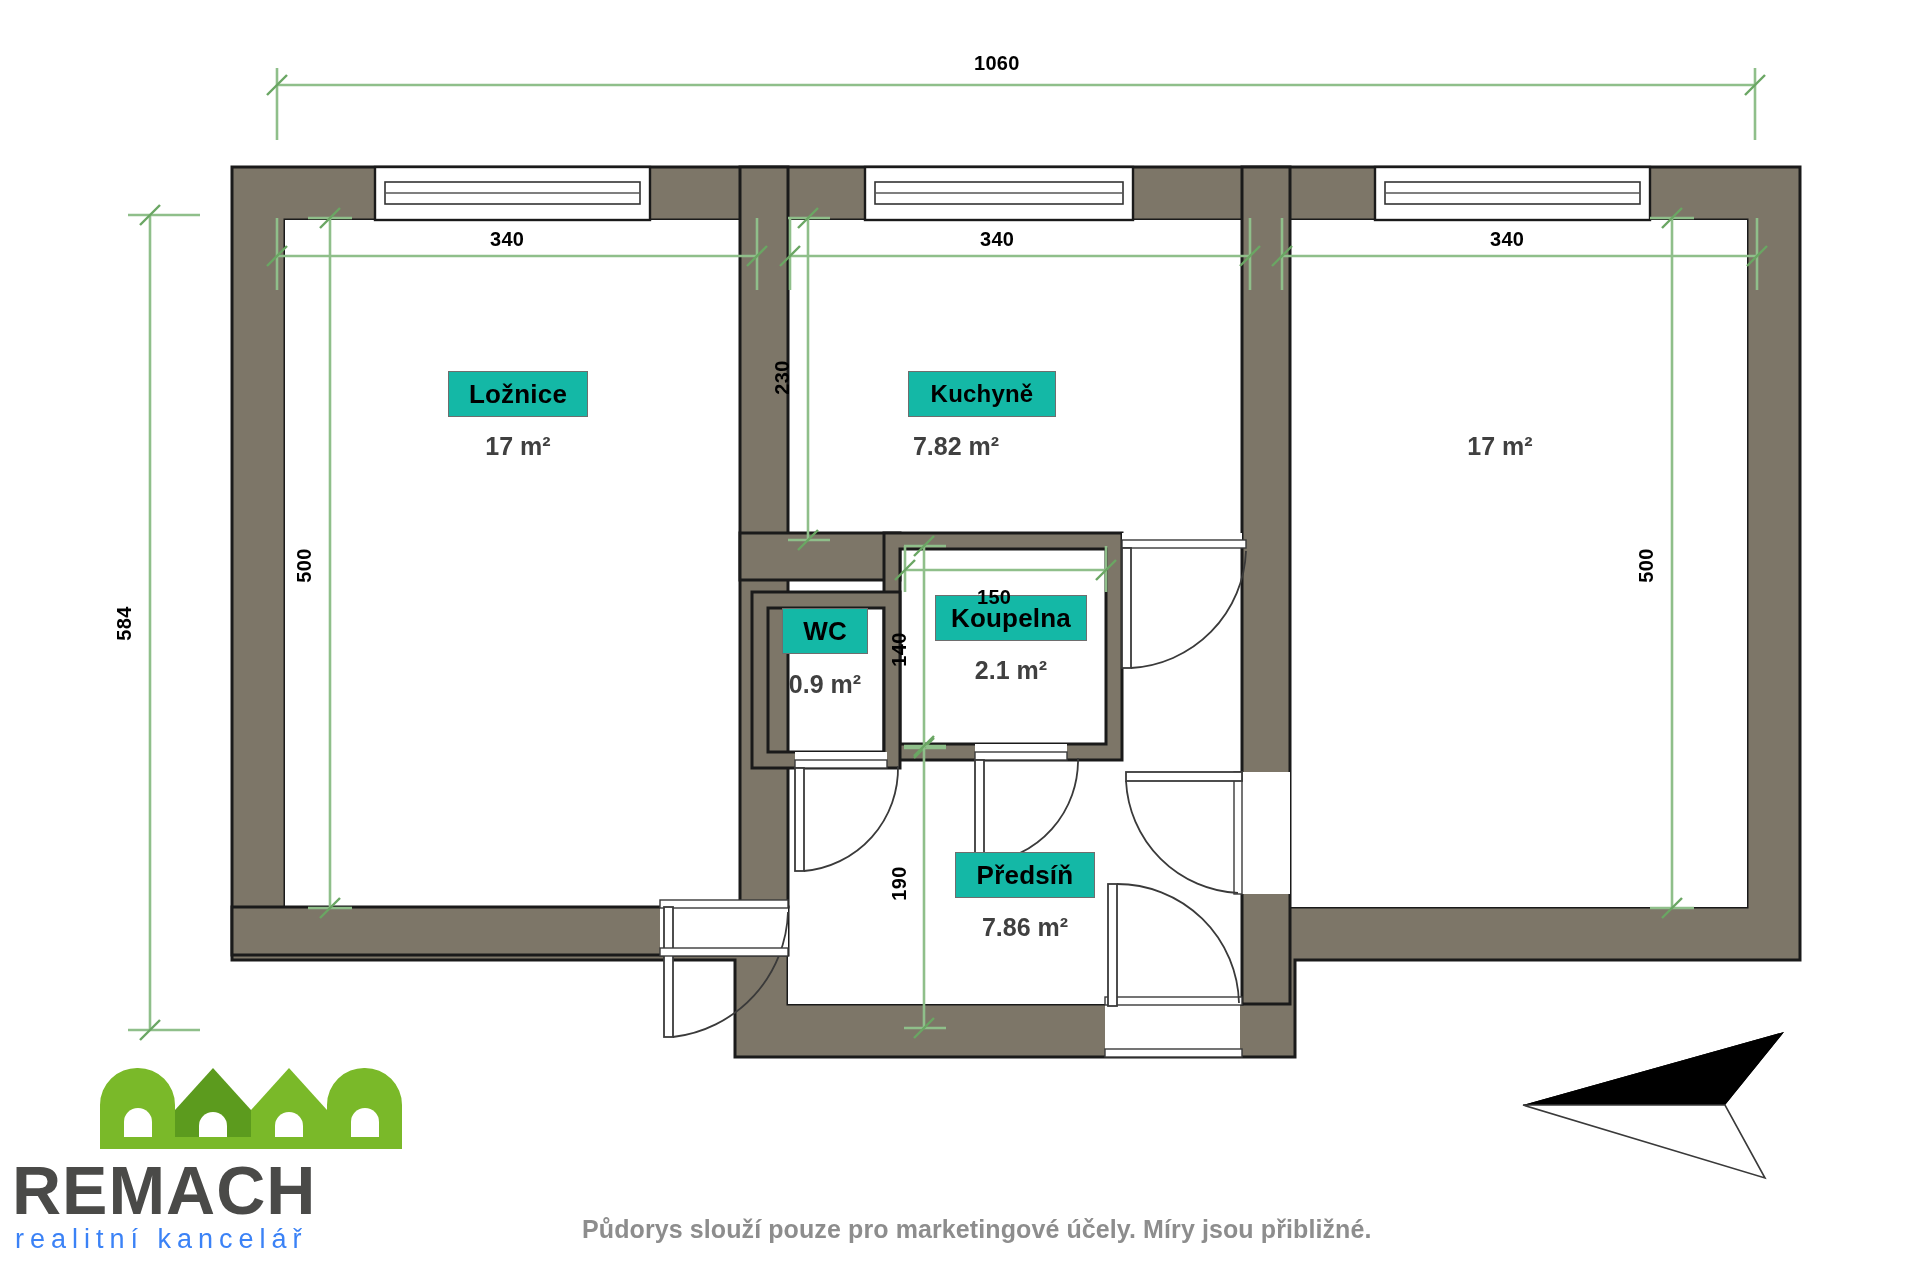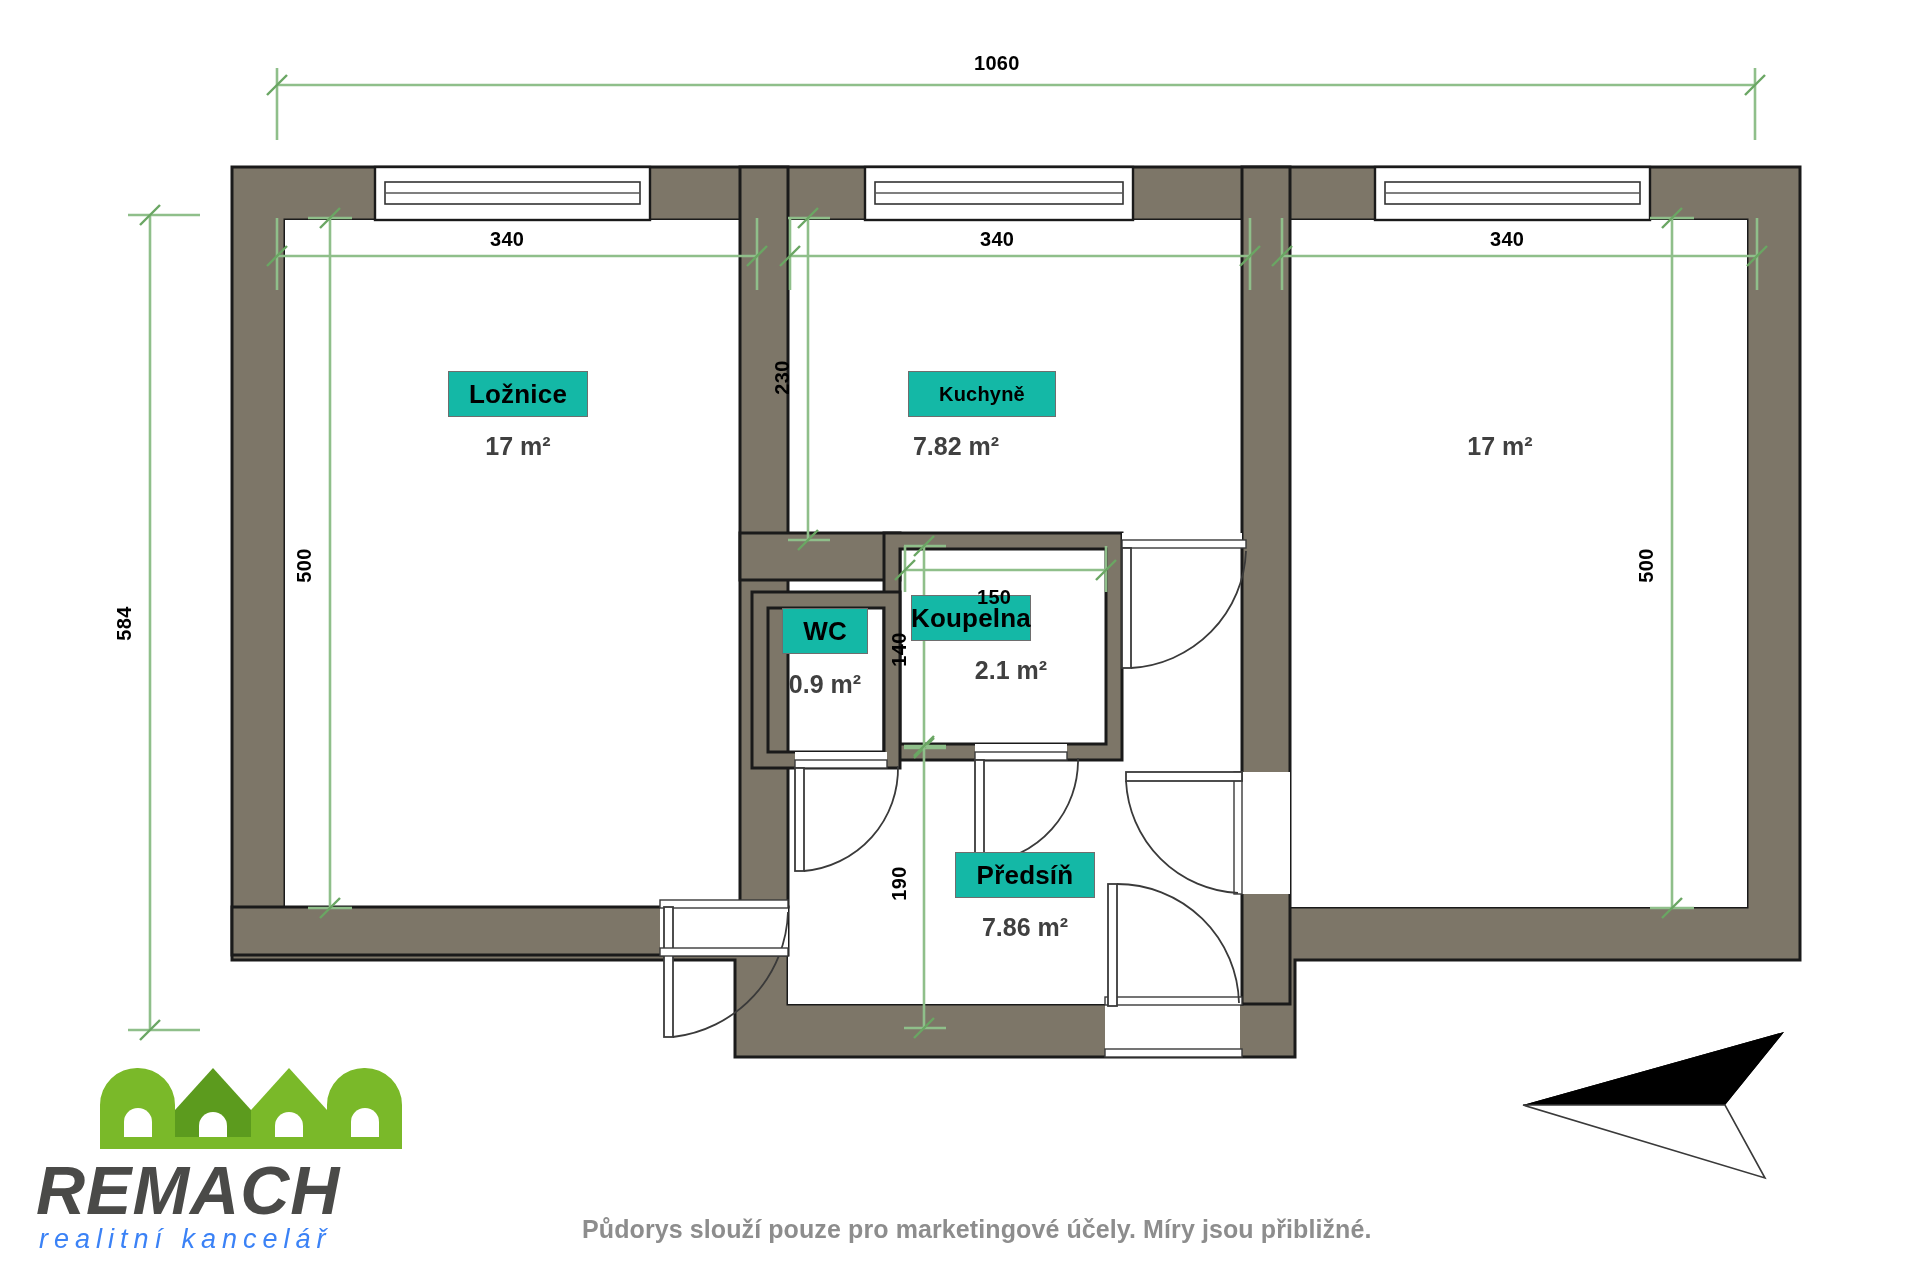--- a/index.html
+++ b/index.html
@@ -63,25 +63,24 @@
   .caption {
     position: absolute;
     color: #8d8d8d;
     font-weight: bold;
     font-size: 25px;
     white-space: nowrap;
     letter-spacing: 0.1px;
   }
   .logo-wrap {
     position: absolute;
-    left: 36px;
+    left: 12px;
     top: 1068px;
     width: 330px;
     height: 190px;
-    font-style: italic;
   }
   .logo-word {
     position: absolute;
     left: 0px;
     top: 88px;
     font-size: 68px;
     font-weight: bold;
     color: #4a4a48;
     letter-spacing: 1px;
     line-height: 1;
@@ -298,39 +297,39 @@
     </g>
   </svg>
 
   <div class="room-label-box" style="left:448px; top:371px; width:140px; height:46px; font-size:26px;">
     <span>Ložnice</span>
   </div>
   <div class="room-area" style="left:448px; top:432px; width:140px; font-size:25px;">
     <span>17 m²</span>
   </div>
 
-  <div class="room-label-box" style="left:908px; top:371px; width:148px; height:46px; font-size:20px;">
+  <div class="room-label-box" style="left:908px; top:371px; width:148px; height:46px; font-size:24px;">
     <span>Kuchyně</span>
   </div>
   <div class="room-area" style="left:882px; top:432px; width:148px; font-size:25px;">
     <span>7.82 m²</span>
   </div>
 
   <div class="room-area" style="left:1392px; top:432px; width:216px; font-size:25px;">
     <span>17 m²</span>
   </div>
 
   <div class="room-label-box" style="left:782px; top:608px; width:86px; height:46px; font-size:26px;">
     <span>WC</span>
   </div>
   <div class="room-area" style="left:772px; top:670px; width:106px; font-size:25px;">
     <span>0.9 m²</span>
   </div>
 
-  <div class="room-label-box" style="left:911px; top:595px; width:120px; height:46px; font-size:26px;">
+  <div class="room-label-box" style="left:935px; top:595px; width:152px; height:46px; font-size:26px;">
     <span>Koupelna</span>
   </div>
   <div class="room-area" style="left:935px; top:656px; width:152px; font-size:25px;">
     <span>2.1 m²</span>
   </div>
 
   <div class="room-label-box" style="left:955px; top:852px; width:140px; height:46px; font-size:26px;">
     <span>Předsíň</span>
   </div>
   <div class="room-area" style="left:955px; top:913px; width:140px; font-size:25px;">

